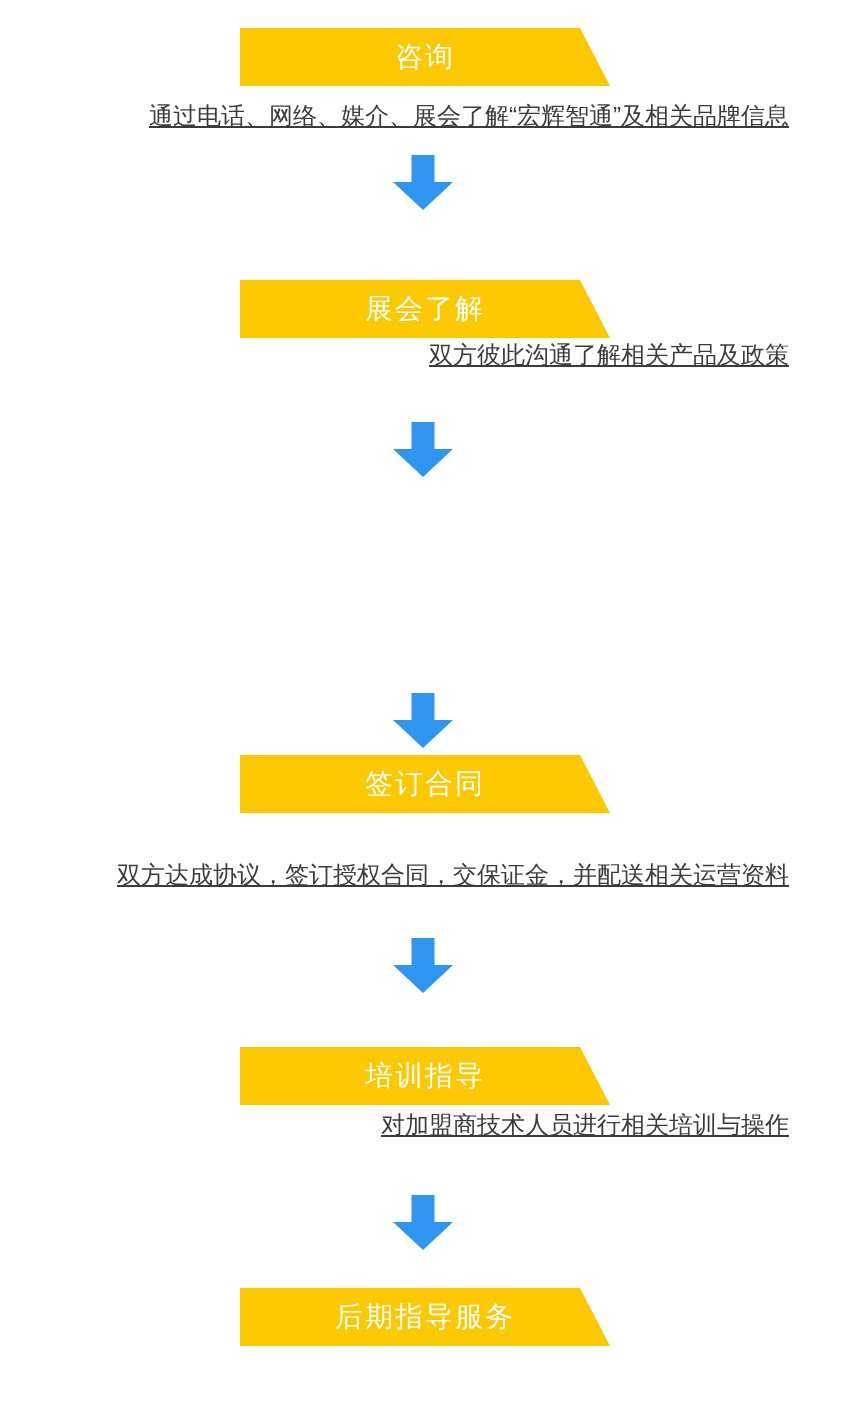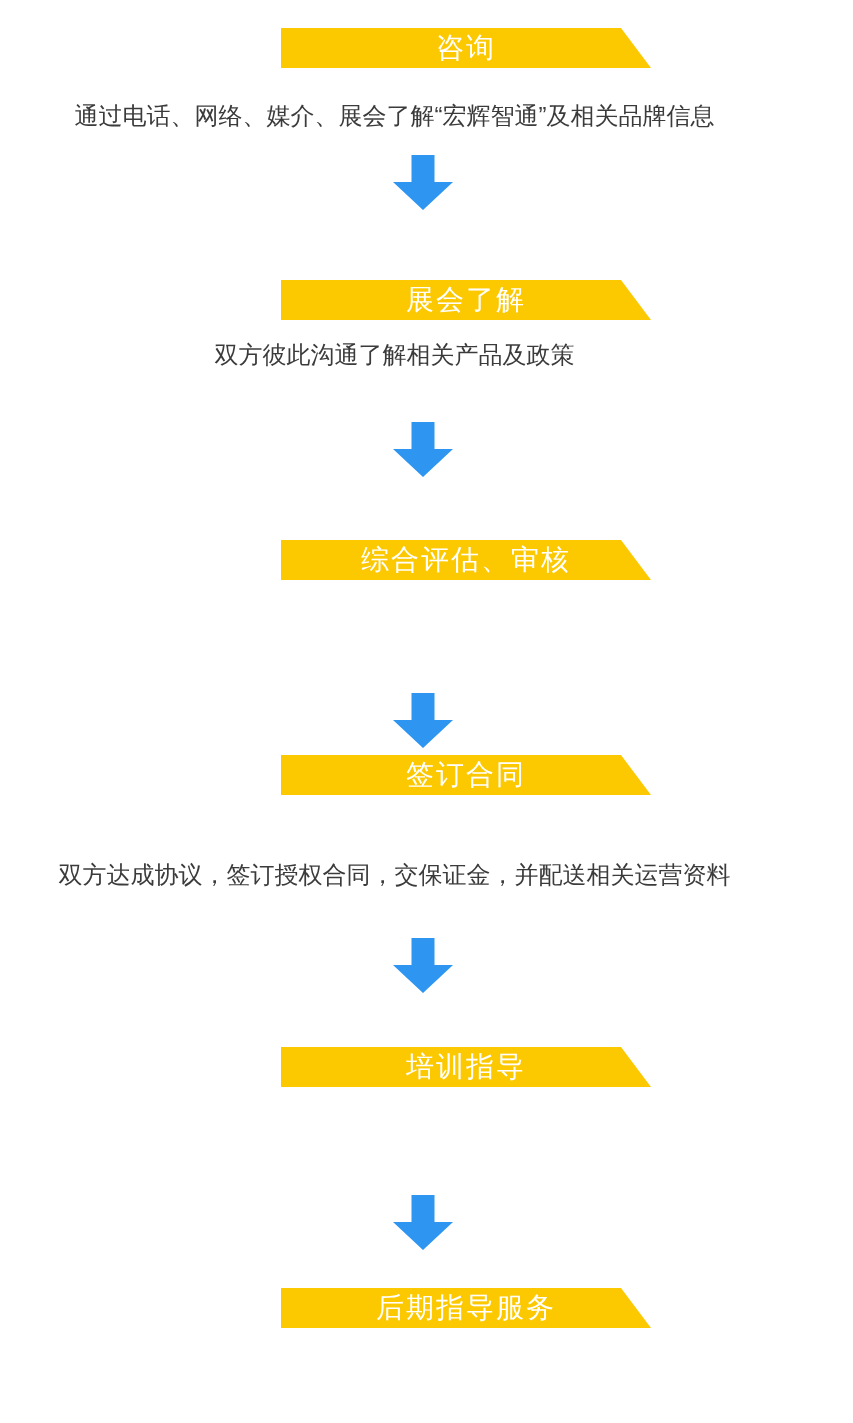--- a/index.html
+++ b/index.html
@@ -15,44 +15,44 @@
     font-family: "Liberation Sans", sans-serif;
   }
   .flowchart {
     position: absolute;
     inset: 0;
   }
   .banner {
     position: absolute;
     left: 240px;
     width: 370px;
-    height: 40px;
+    height: 58px;
     background: var(--banner-color, #FCC800);
     clip-path: polygon(0 0, 340px 0, 100% 100%, 0 100%);
     display: flex;
     align-items: center;
     justify-content: center;
-    margin-left: 41px;
   }
   .banner .banner-title {
     color: var(--banner-text-color, #FFFFFF);
     font-size: 28px;
     line-height: 50px;
     letter-spacing: 2px;
     white-space: nowrap;
   }
   .desc {
     position: absolute;
     left: 0;
     width: 789px;
-    text-align: center;
+    text-align: right;
     color: var(--desc-color, #3B3B3B);
     font-size: 24px;
     line-height: 32px;
     white-space: nowrap;
+    text-decoration: underline;
   }
   .arrow {
     position: absolute;
     left: 393px;
     width: 60px;
     height: 55px;
     color: var(--arrow-color, #2E96F0);
   }
 </style>
 </head>
@@ -69,38 +69,36 @@
   </svg>
 
   <div class="banner" style="top:280px">
     <span class="banner-title">展会了解</span>
   </div>
   <div class="desc" style="top:339px">双方彼此沟通了解相关产品及政策</div>
   <svg class="arrow" style="top:422px" viewBox="0 0 60 55">
     <polygon points="18.5,0 41.5,0 41.5,27 60,27 30,55 0,27 18.5,27" fill="currentColor"></polygon>
   </svg>
 
-  <div class="banner" style="top:540px">
-    <span class="banner-title">综合评估、审核</span>
-  </div>
   <svg class="arrow" style="top:693px" viewBox="0 0 60 55">
     <polygon points="18.5,0 41.5,0 41.5,27 60,27 30,55 0,27 18.5,27" fill="currentColor"></polygon>
   </svg>
 
   <div class="banner" style="top:755px">
     <span class="banner-title">签订合同</span>
   </div>
   <div class="desc" style="top:859px">双方达成协议，签订授权合同，交保证金，并配送相关运营资料</div>
   <svg class="arrow" style="top:938px" viewBox="0 0 60 55">
     <polygon points="18.5,0 41.5,0 41.5,27 60,27 30,55 0,27 18.5,27" fill="currentColor"></polygon>
   </svg>
 
   <div class="banner" style="top:1047px">
     <span class="banner-title">培训指导</span>
   </div>
+  <div class="desc" style="top:1109px">对加盟商技术人员进行相关培训与操作</div>
   <svg class="arrow" style="top:1195px" viewBox="0 0 60 55">
     <polygon points="18.5,0 41.5,0 41.5,27 60,27 30,55 0,27 18.5,27" fill="currentColor"></polygon>
   </svg>
 
   <div class="banner" style="top:1288px">
     <span class="banner-title">后期指导服务</span>
   </div>
 
 </div>
 

